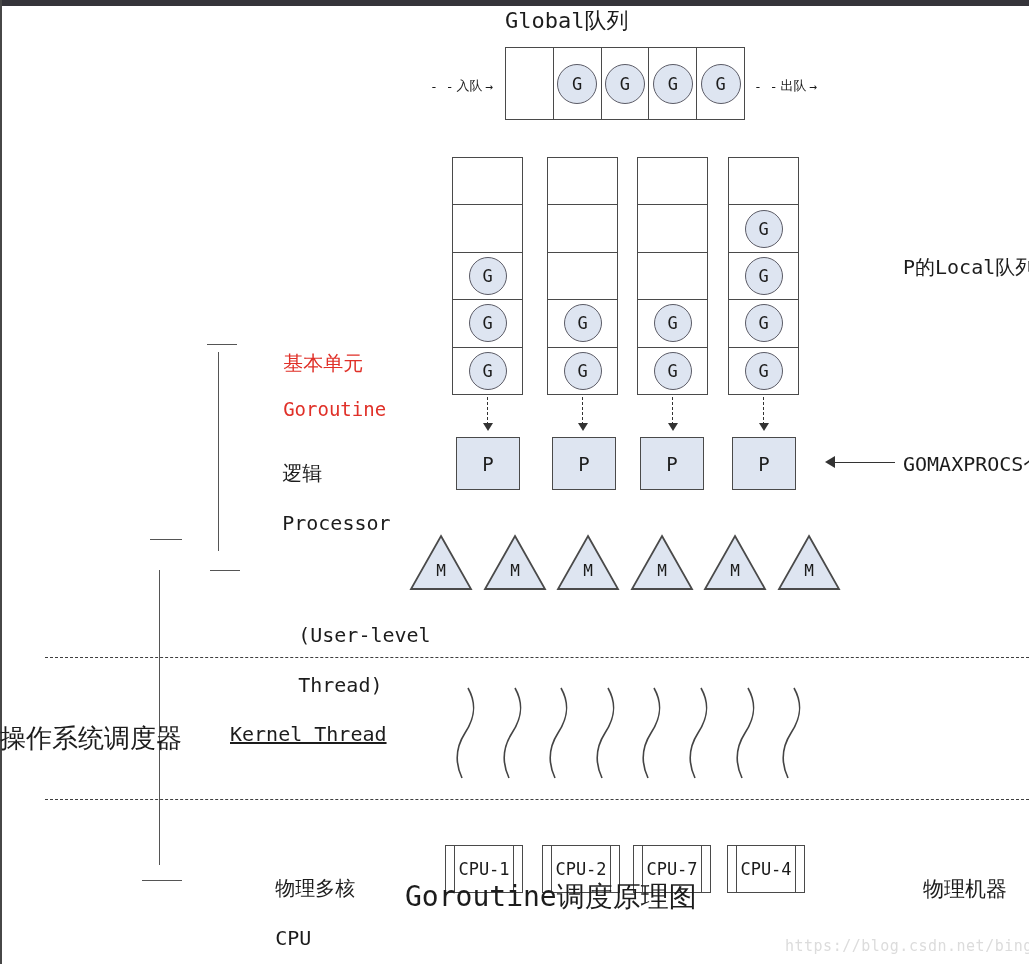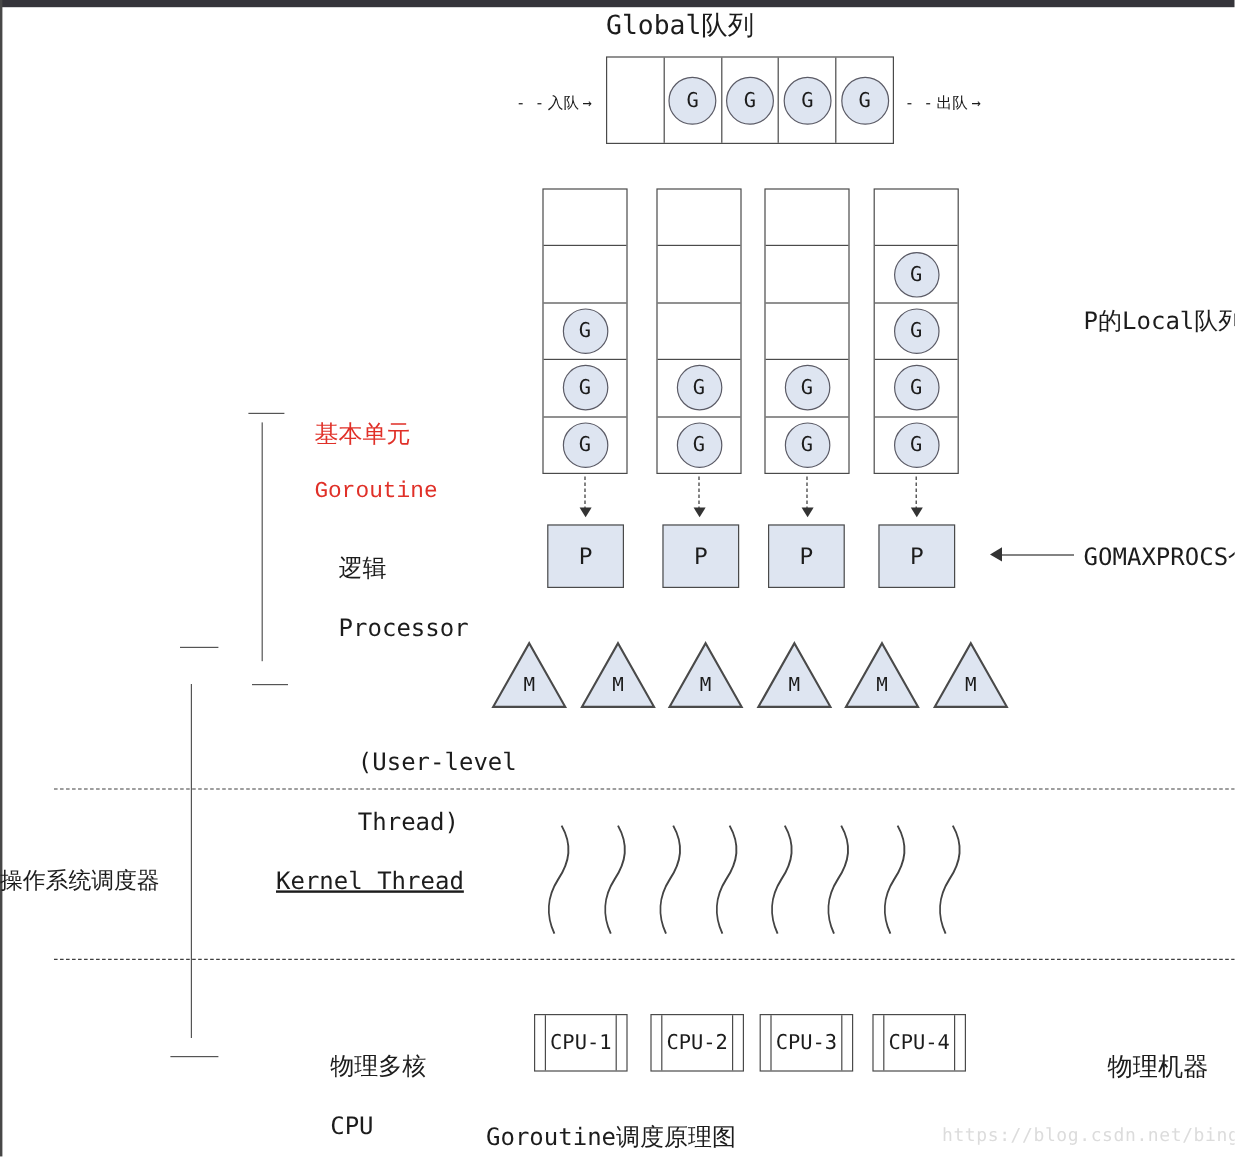--- a/index.html
+++ b/index.html
@@ -149,21 +149,21 @@
   <div class="pbox" style="left:456px;">P</div>
   <div class="pbox" style="left:552px;">P</div>
   <div class="pbox" style="left:640px;">P</div>
   <div class="pbox" style="left:732px;">P</div>
 
   <div class="gm-line"></div>
   <div class="gm-head"></div>
   <div class="lbl" style="left:903px;top:451px;font-size:20px;">GOMAXPROCS个</div>
 
 
-  <div class="lbl center red" style="left:214px;top:329px;width:130px;font-size:20px;line-height:23px;font-family:Liberation Mono, monospace;">
+  <div class="lbl center red" style="left:235px;top:329px;width:130px;font-size:20px;line-height:23px;">
     <span>基本单元</span><br>
     <span style="font-size:19px;">Goroutine</span>
   </div>
 
   <div class="lbl center" style="left:234px;top:436px;width:120px;font-size:20px;line-height:25px;">
     <span>逻辑</span><br>
     <span>Processor</span>
   </div>
 
   <div class="hline" style="left:207px;top:344px;width:30px;"></div>
@@ -211,21 +211,21 @@
   <div class="tri" style="left:777px;">
     <svg width="64" height="57" viewBox="0 0 64 57">
         <polygon points="32,2 62,55 2,55" fill="#dee5f1" stroke="#4a4a4a" stroke-width="1.8"></polygon>
       </svg>
     <span>M</span>
   </div>
 
   <div class="sep" style="top:657px;"></div>
   <div class="sep" style="top:799px;"></div>
 
-  <div class="lbl" style="left:0px;top:721px;font-size:19px;">操作系统调度器</div>
+  <div class="lbl" style="left:0px;top:721px;font-size:26px;">操作系统调度器</div>
   <div class="lbl" style="left:230px;top:722px;font-size:20px;text-decoration:underline;">Kernel Thread</div>
   <div id="waves">
       <div class="wave" style="left: 452px;"><svg width="26" height="94" viewBox="0 0 26 94">
           <path d="M16,2 C25,18 23,32 13,47 C4,61 3,77 10,92" fill="none" stroke="#444" stroke-width="1.6"></path>
         </svg></div>
       <div class="wave" style="left: 498.6px;"><svg width="26" height="94" viewBox="0 0 26 94">
           <path d="M16,2 C25,18 23,32 13,47 C4,61 3,77 10,92" fill="none" stroke="#444" stroke-width="1.6"></path>
         </svg></div>
       <div class="wave" style="left: 545.2px;"><svg width="26" height="94" viewBox="0 0 26 94">
           <path d="M16,2 C25,18 23,32 13,47 C4,61 3,77 10,92" fill="none" stroke="#444" stroke-width="1.6"></path>
@@ -251,22 +251,22 @@
     <span>物理多核</span><br>
     <span>CPU</span>
   </div>
   <div class="cpu-box" style="left:445px;">
     <span>CPU-1</span>
     </div>
   <div class="cpu-box" style="left:542px;">
     <span>CPU-2</span>
     </div>
   <div class="cpu-box" style="left:633px;">
-    <span>CPU-3</span>
+    <span>CPU-7</span>
     </div>
   <div class="cpu-box" style="left:727px;">
     <span>CPU-4</span>
     </div>
   <div class="lbl" style="left:923px;top:875px;font-size:21px;">物理机器</div>
 
-  <div class="lbl" style="left:405px;top:934px;font-size:20px;">Goroutine调度原理图</div>
+  <div class="lbl" style="left:405px;top:878px;font-size:28px;">Goroutine调度原理图</div>
   <div class="watermark">https://blog.csdn.net/bingshiwuyu</div>
 </div>
 
 </body></html>

